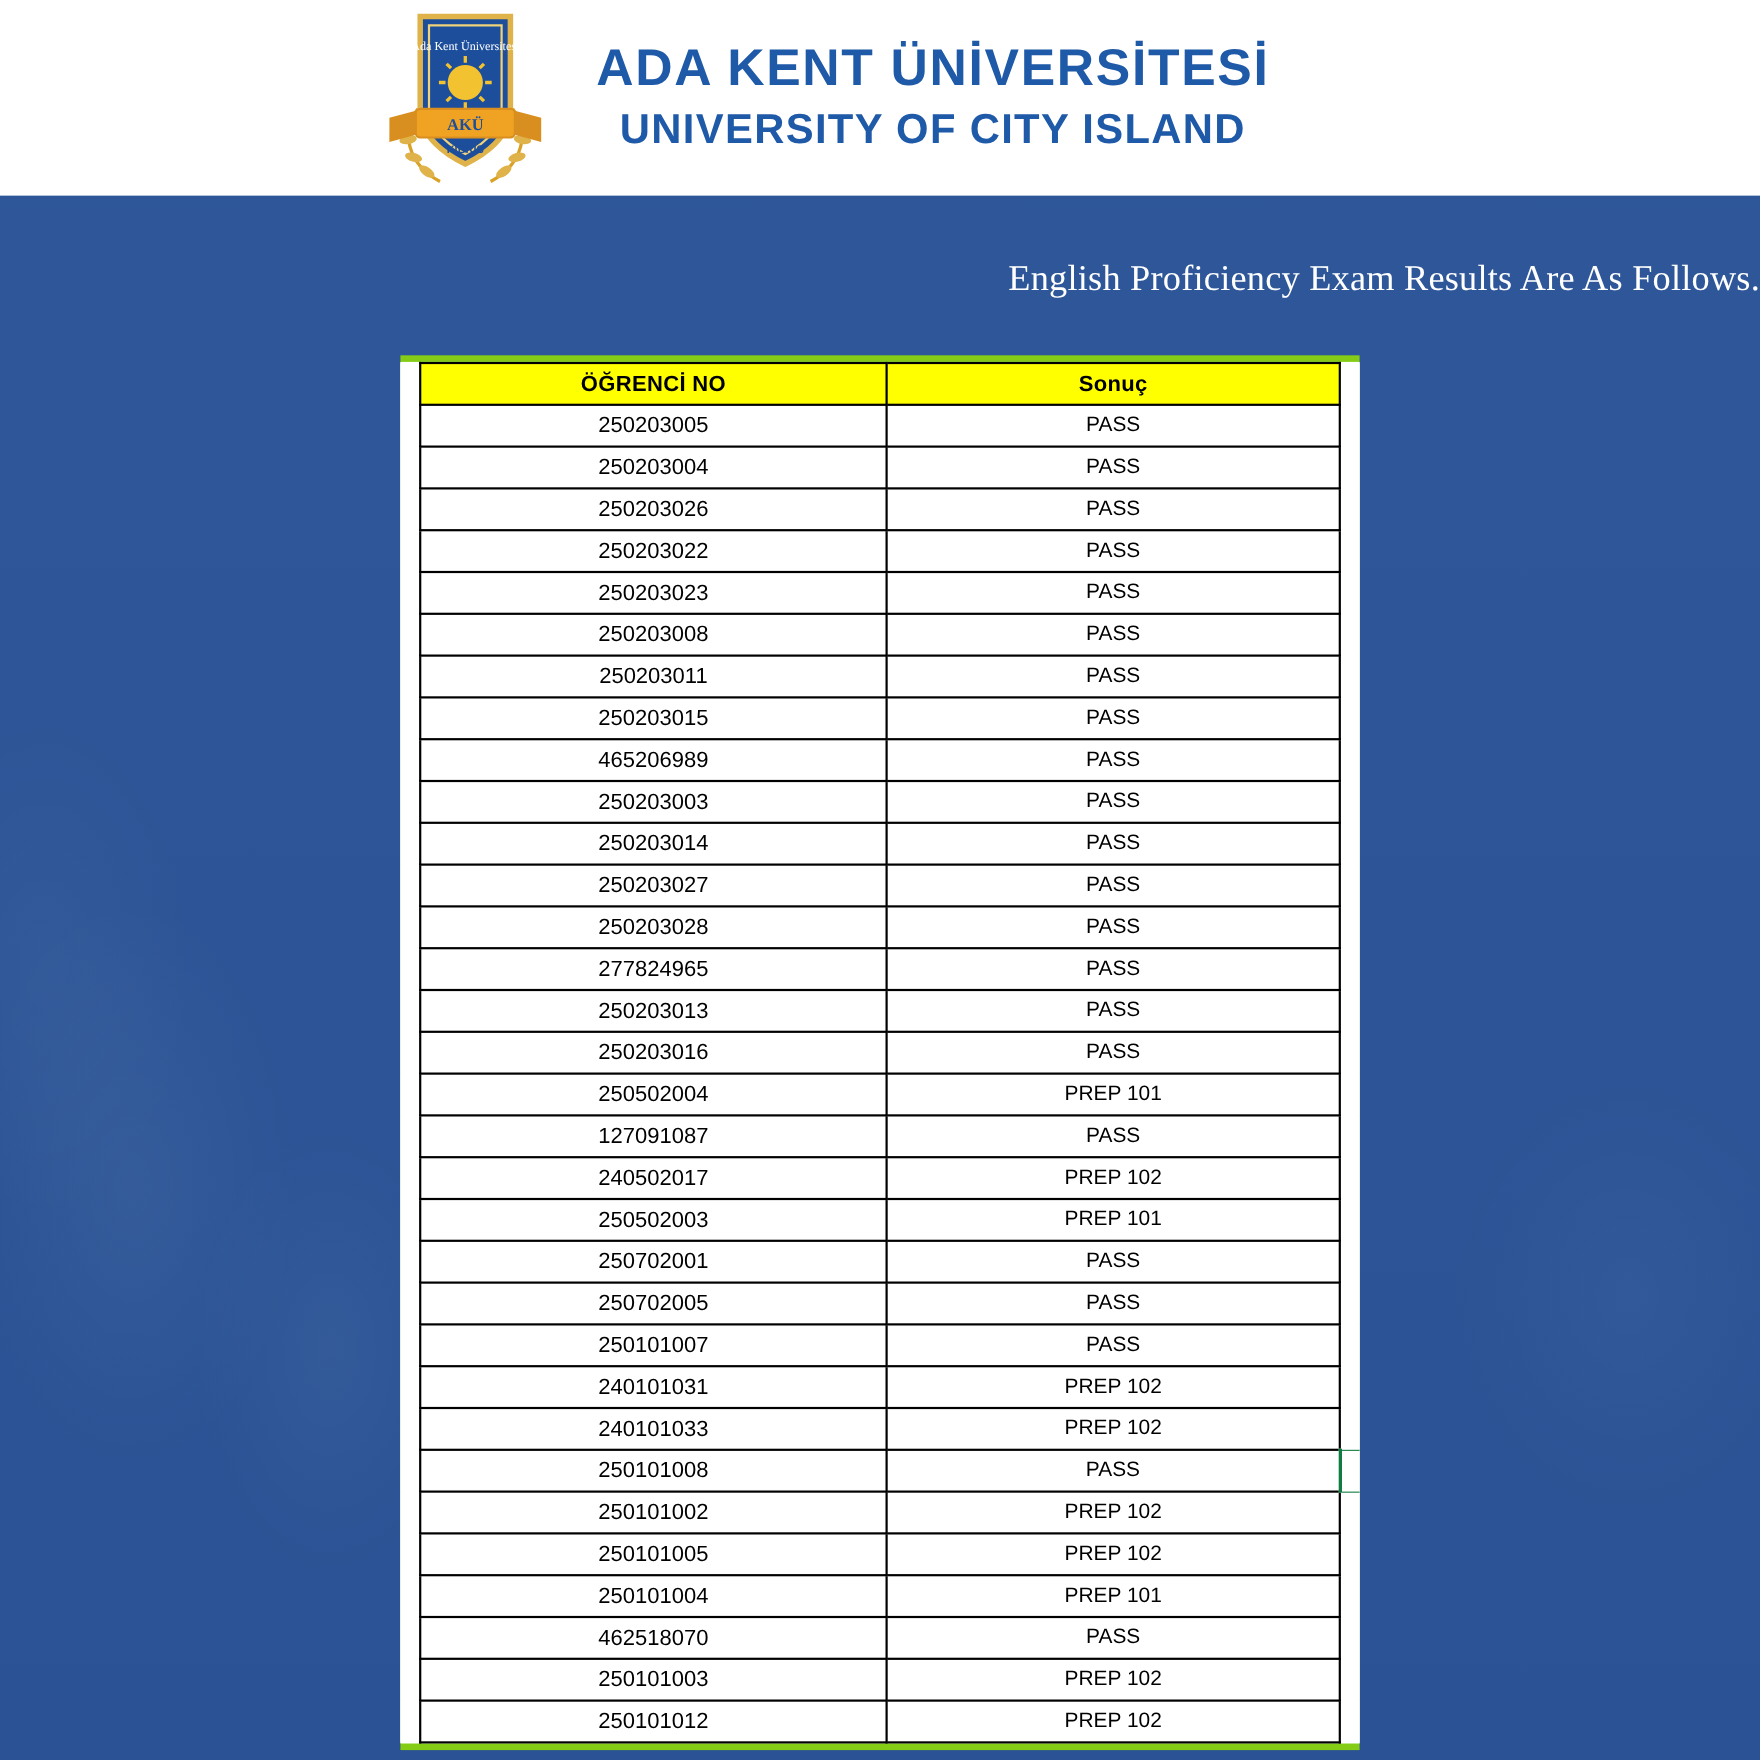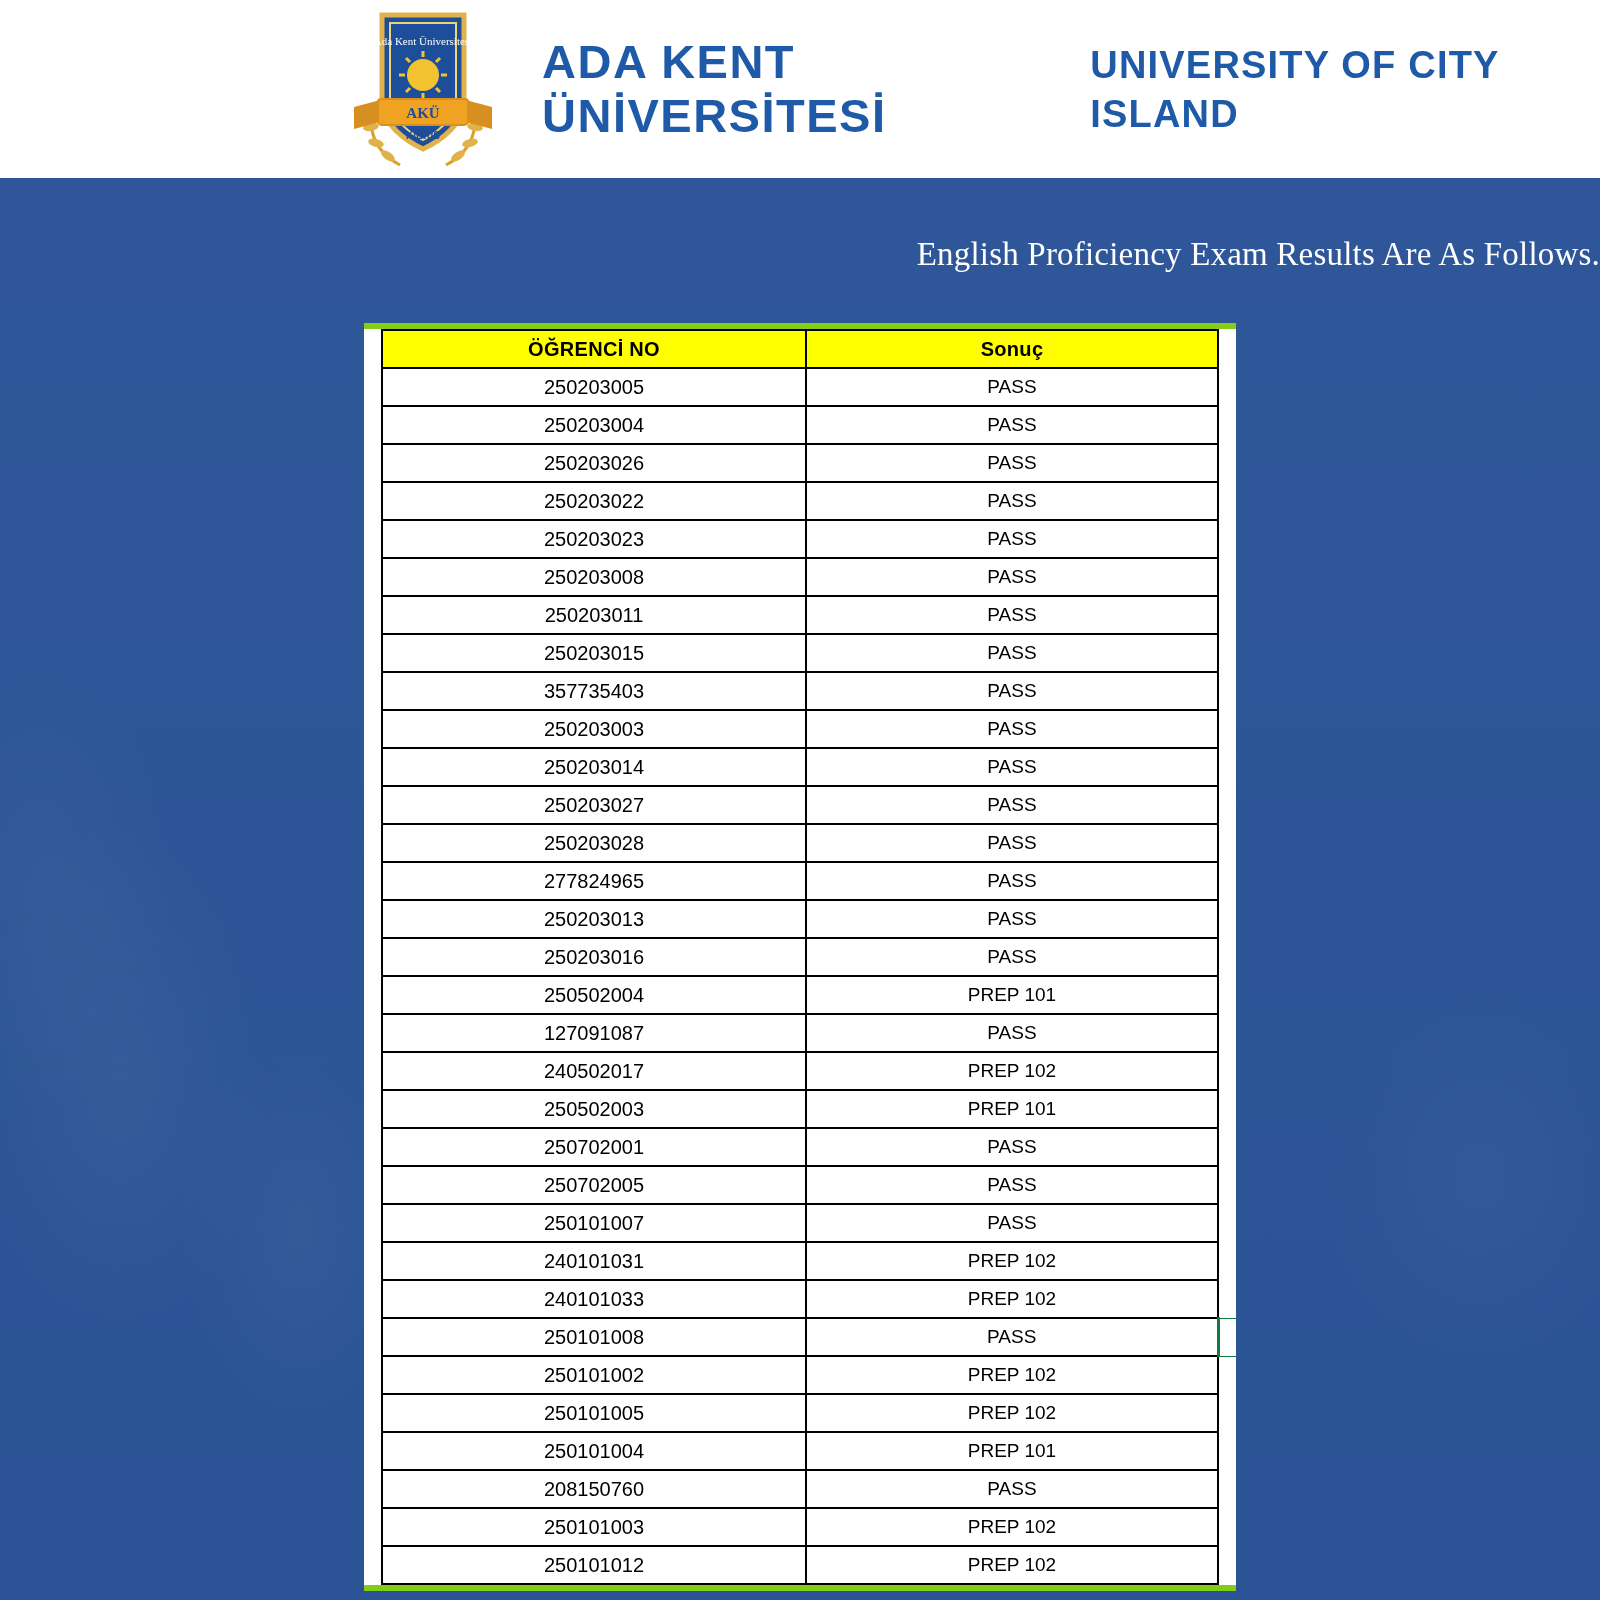--- a/index.html
+++ b/index.html
@@ -25,22 +25,23 @@
   .logo {
     width: 170px;
     height: 172px;
     position: relative;
     flex: 0 0 auto;
   }
   .logo svg { display: block; }
   .titles {
     margin-left: 34px;
     display: flex;
-    flex-direction: row;
+    flex-direction: column;
     justify-content: center;
+    align-items: center;
   }
   .title-tr {
     font-size: 47px;
     font-weight: bold;
     color: #1f5aa8;
     letter-spacing: 1.5px;
     line-height: 1.15;
   }
   .title-en {
     font-size: 38px;
@@ -261,21 +262,21 @@
             <td class="tl"></td>
           </tr>
           <tr>
             <td class="gut"></td>
             <td class="cell no">250203015</td>
             <td class="cell res">PASS</td>
             <td class="tl"></td>
           </tr>
           <tr>
             <td class="gut"></td>
-            <td class="cell no">357735403</td>
+            <td class="cell no">465206989</td>
             <td class="cell res">PASS</td>
             <td class="tl"></td>
           </tr>
           <tr>
             <td class="gut"></td>
             <td class="cell no">250203003</td>
             <td class="cell res">PASS</td>
             <td class="tl"></td>
           </tr>
           <tr>
@@ -387,21 +388,21 @@
             <td class="tl"></td>
           </tr>
           <tr>
             <td class="gut"></td>
             <td class="cell no">250101004</td>
             <td class="cell res">PREP 101</td>
             <td class="tl"></td>
           </tr>
           <tr>
             <td class="gut"></td>
-            <td class="cell no">208150760</td>
+            <td class="cell no">462518070</td>
             <td class="cell res">PASS</td>
             <td class="tl"></td>
           </tr>
           <tr>
             <td class="gut"></td>
             <td class="cell no">250101003</td>
             <td class="cell res">PREP 102</td>
             <td class="tl"></td>
           </tr>
           <tr>

